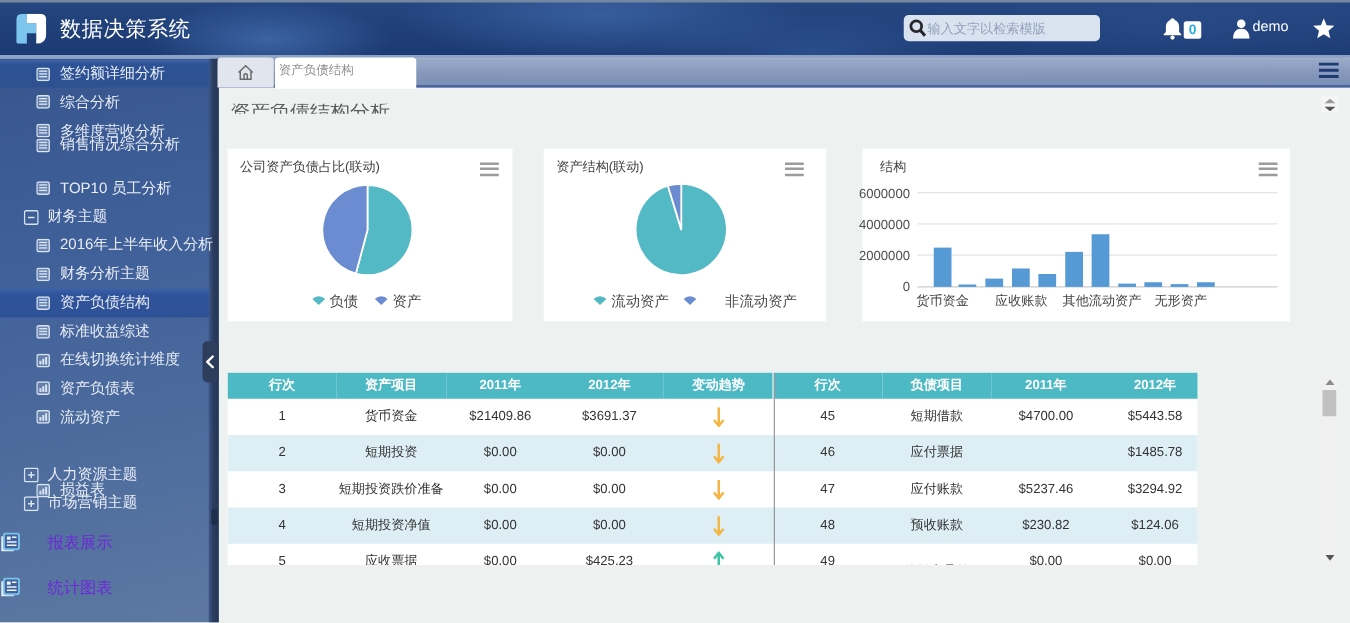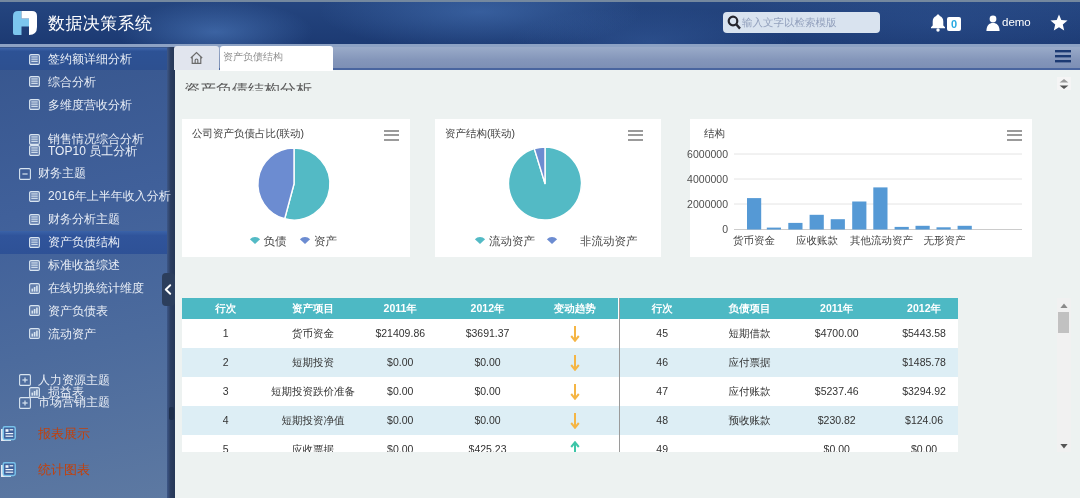--- a/index.html
+++ b/index.html
@@ -24,21 +24,21 @@
 
 #sidebar{left:0;top:47px;width:175px;height:451px;
  background:linear-gradient(168deg,#37568e 0%,#40609a 35%,#4c6b9d 65%,#5d79a2 100%);}
 #sideedge{left:167px;top:47px;width:8px;height:451px;background:linear-gradient(90deg,#3d5788 0%,#2b3d5f 45%,#253756 100%);}
 .mi{position:absolute;left:0;width:167px;height:22.9px;color:#e9eef6;font-size:12px;}
 .mi .t{position:absolute;left:48px;top:50%;transform:translateY(-50%);white-space:nowrap;}
 .mi .t2{position:absolute;left:38px;top:50%;transform:translateY(-50%);white-space:nowrap;}
 .mi svg{position:absolute;}
 .sel1{background:linear-gradient(180deg,#3f66ab 0%,#2d5295 15%,#2d5090 100%);width:167px;}
 .sel2{background:linear-gradient(180deg,#3a62a8 0%,#30549b 20%,#2e5196 100%);width:167px;}
-.bigitem{position:absolute;left:0;width:167px;color:#c2410c;font-size:13px;}
+.bigitem{position:absolute;left:0;width:167px;color:#6d28d9;font-size:13px;}
 .bigitem .t{position:absolute;left:38px;top:50%;transform:translateY(-50%);}
 #collapsetab{left:162px;top:273px;width:13px;height:33px;background:#2c3e5c;border-radius:4px;}
 #sidescroll{left:169px;top:407px;width:5px;height:13px;background:#1e2f4c;border-radius:2px;}
 
 #tabbar{left:175px;top:47px;width:905px;height:23px;background:linear-gradient(180deg,#9aabc9 0%,#8496ba 55%,#7b8eb4 100%);}
 #tabbar-border{left:175px;top:68px;width:905px;height:2px;background:#49659f;}
 #hometab{left:174px;top:46px;width:45px;height:24px;background:#e1e5ee;border-radius:3px 3px 0 0;}
 #acttab{left:220px;top:46px;width:112.5px;height:24.5px;background:#fff;border-radius:3px 3px 0 0;color:#8e8e8e;font-size:10px;line-height:22px;padding-left:3px;}
 
 #titleclip{left:184px;top:82.5px;width:300px;height:8px;overflow:hidden;}
@@ -118,21 +118,21 @@
   </div>
 <div class="mi" style="top:93.35px;">
     <svg style="left:28.5px;top:6px;" width="11" height="11" viewBox="0 0 11 11">
 <rect x="0.6" y="0.6" width="9.8" height="9.8" rx="1.4" fill="rgba(230,240,250,0.25)" stroke="#d8e4f0" stroke-width="1.1"></rect>
 <rect x="2.3" y="2.4" width="6.4" height="1.1" fill="#d8e4f0"></rect>
 <rect x="2.3" y="4.6" width="6.4" height="1.1" fill="#d8e4f0"></rect>
 <rect x="2.3" y="6.8" width="6.4" height="1.1" fill="#d8e4f0"></rect>
 </svg>
     <span class="t">多维度营收分析</span>
   </div>
-<div class="mi" style="top:128px;">
+<div class="mi" style="top:105px;">
     <svg style="left:28.5px;top:6px;" width="11" height="11" viewBox="0 0 11 11">
 <rect x="0.6" y="0.6" width="9.8" height="9.8" rx="1.4" fill="rgba(230,240,250,0.25)" stroke="#d8e4f0" stroke-width="1.1"></rect>
 <rect x="2.3" y="2.4" width="6.4" height="1.1" fill="#d8e4f0"></rect>
 <rect x="2.3" y="4.6" width="6.4" height="1.1" fill="#d8e4f0"></rect>
 <rect x="2.3" y="6.8" width="6.4" height="1.1" fill="#d8e4f0"></rect>
 </svg>
     <span class="t">销售情况综合分析</span>
   </div>
 <div class="mi" style="top:139.15px;">
     <svg style="left:28.5px;top:6px;" width="11" height="11" viewBox="0 0 11 11">

